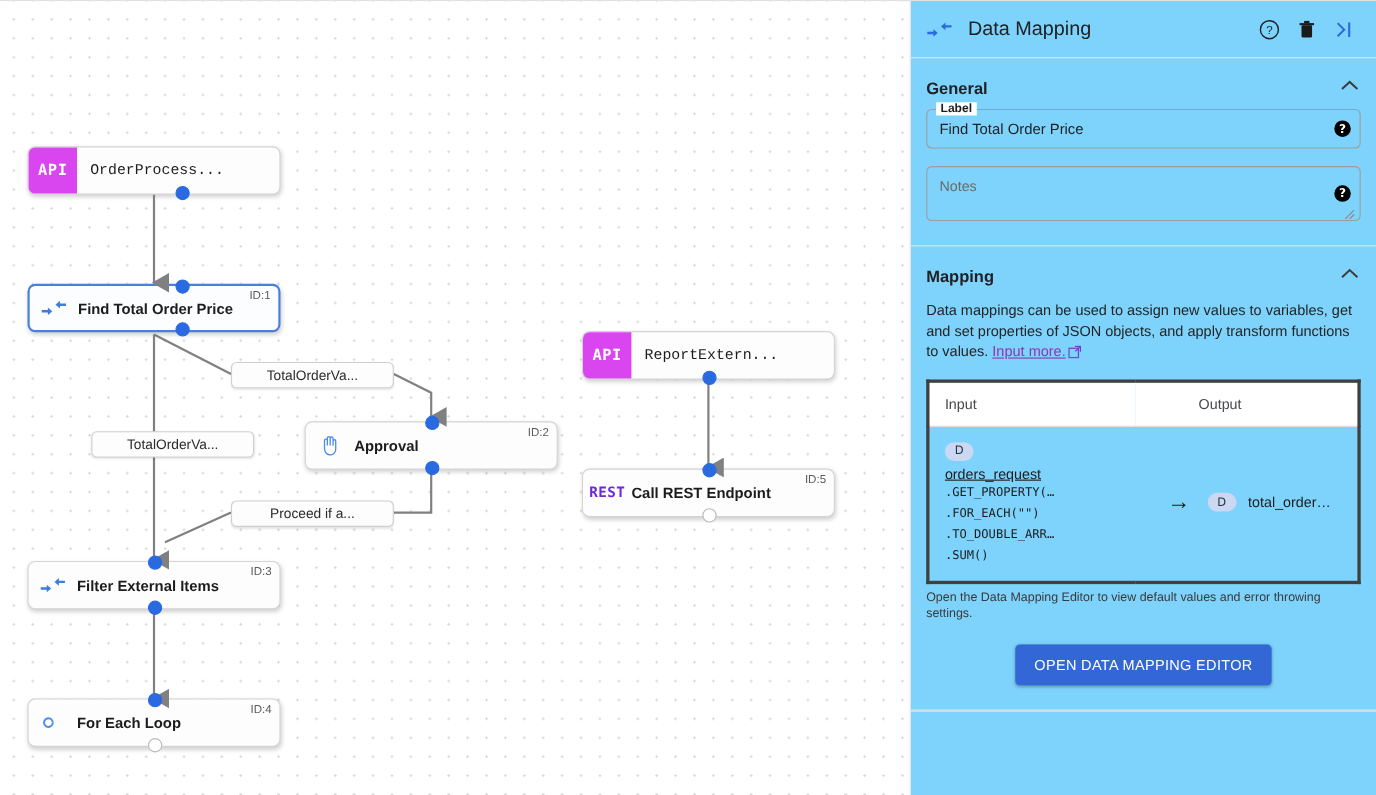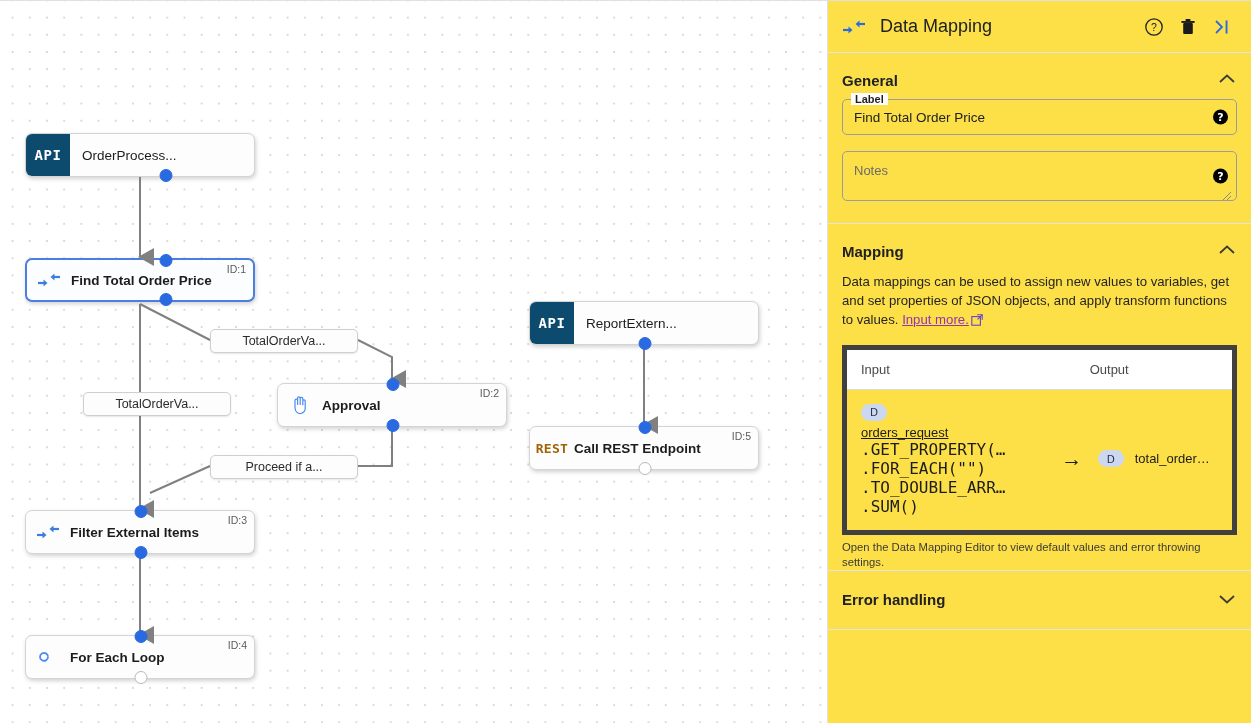--- a/index.html
+++ b/index.html
@@ -46,31 +46,31 @@
     white-space: nowrap; padding-right: 10px;
   }
   .node .node-id {
     position: absolute; right: 7px; top: 3px;
     font-size: 10.5px; color: #5b5b5b; font-weight: normal;
   }
   
   .node.api { padding-left: 0; }
   .node.api .api-badge {
     width: 44px; height: 100%;
-    background: #0c4a6e;
+    background: #d946ef;
     border-radius: 6px 0 0 6px;
     display: flex; align-items: center; justify-content: center;
     color: #fff; font-family: "DejaVu Sans Mono", monospace;
     font-size: 14px; font-weight: bold; letter-spacing: .5px;
     flex: 0 0 44px;
   }
-  .node.api .node-title { font-weight: normal; padding-left: 12px; font-size:13.5px; }
+  .node.api .node-title { font-weight: normal; padding-left: 12px; font-size:13.5px;font-family:Liberation Mono, monospace; }
   .rest-badge {
     font-family: "DejaVu Sans Mono", monospace;
-    font-size: 13px; font-weight: bold; color: #a16207; letter-spacing:.3px;
+    font-size: 13px; font-weight: bold; color: #6d28d9; letter-spacing:.3px;
   }
 
   
   .port {
     position: absolute; width: 13px; height: 13px; border-radius: 50%;
     background: #2a6ae0; border: 1px solid #2a6ae0; z-index: 6;
     left: 50%; transform: translateX(-50%);
   }
   .port.in  { top: -6px; }
   .port.out { bottom: -6px; }
@@ -87,21 +87,21 @@
     white-space: nowrap;
     box-shadow: 0 1px 2px rgba(0,0,0,.10);
     z-index: 5;
     text-align:center;
   }
 
   svg.wires { position: absolute; inset: 0; width: 828px; height: 723px; z-index: 1; }
 
   
   #panel {
-    width: 423px; height: 723px; background: #fde047;
+    width: 423px; height: 723px; background: #7dd3fc;
     display: flex; flex-direction: column;
     border-top: 1px solid #e0e0e0;
   }
   .panel-header {
     height: 52px; flex: 0 0 52px;
     display: flex; align-items: center;
     padding: 0 14px 0 14px;
     border-bottom: 1px solid #e4e4e4;
   }
   .panel-header .ph-icon { width: 30px; display:flex; align-items:center; }
@@ -147,38 +147,38 @@
   .resize-grip { position:absolute; right:4px; bottom:3px; width:10px; height:10px; }
 
   .desc {
     font-size: 13.2px; line-height: 19px; color: #242424; margin: 2px 0 14px 0;
   }
   .desc a { color: #9334b0; text-decoration: underline; }
   .ext-icon { display:inline-block; vertical-align:-2px; margin-left:2px; }
 
   table.map {
     width: 100%; border-collapse: collapse;
-    border: 5px solid #404040; border-radius: 4px;
+    border: 3px solid #404040; border-radius: 4px;
     table-layout: fixed;
   }
   table.map th {
     font-size: 13px; font-weight: normal; color: #49494d;
     text-align: left; padding: 12px 0 12px 14px;
     border-bottom: 1px solid #dcdcdc; background:#fff;
   }
   table.map th.out-h { padding-left: 58px; }
   table.map td { vertical-align: middle; padding: 12px 0 14px 14px; }
   .dbadge {
     display: inline-flex; align-items: center; justify-content: center;
     width: 26px; height: 17px; border-radius: 9px;
     background: #ccd7f2; color: #27323f; font-size: 10.5px;
     font-family: "DejaVu Sans", sans-serif;
   }
   .varname { font-size: 13px; color: #1c1c1c; margin-top: 4px; text-decoration: underline; }
-  .code { font-family: "DejaVu Sans Mono", monospace; font-size: 16px; color: #1c1c1c; line-height: 19px; white-space: nowrap; }
+  .code { font-family: "DejaVu Sans Mono", monospace; font-size: 11px; color: #1c1c1c; line-height: 19px; white-space: nowrap; }
   .arrow-cell { text-align: center; font-size: 21px; color: #1c1c1c; padding:0; }
   .out-cell { white-space: nowrap; }
   .out-cell .ov { font-size: 13px; color: #1c1c1c; margin-left: 11px; }
   .hint { font-size: 11.3px; color: #3a3a3a; margin-top: 5px; line-height: 15px; }
 
   .btn-row { display: flex; justify-content: center; margin: 20px 0 22px 0; }
   .btn-primary {
     background: #3367d6; color: #fff; border: none; border-radius: 4px;
     font-size: 13.2px; letter-spacing: .3px; padding: 11px 17px;
     box-shadow: 0 1px 3px rgba(0,0,0,.3); cursor: pointer;
@@ -404,31 +404,24 @@
                 <span class="dbadge">D</span>
                 <span class="ov">total_order…</span>
               </div>
             </td>
           </tr>
         </tbody>
       </table>
 
       <div class="hint">Open the Data Mapping Editor to view default values and error throwing settings.</div>
 
+      <div class="btn-row">
+        <button class="btn-primary">OPEN DATA MAPPING EDITOR</button>
+      </div>
     </div>
 
     <div class="divider"></div>
 
-    <div class="err-sec">
-      <div class="err-head">
-        <span class="st">Error handling</span>
-        <span class="chev">
-          <svg width="20" height="12" viewBox="0 0 20 12">
-              <path d="M3,3 L10,9.5 L17,3" fill="none" stroke="#3c3c3c" stroke-width="1.8"></path>
-            </svg>
-        </span>
-      </div>
-    </div>
 
     <div class="divider"></div>
 
   </div>
 </div>
 
 </body></html>

